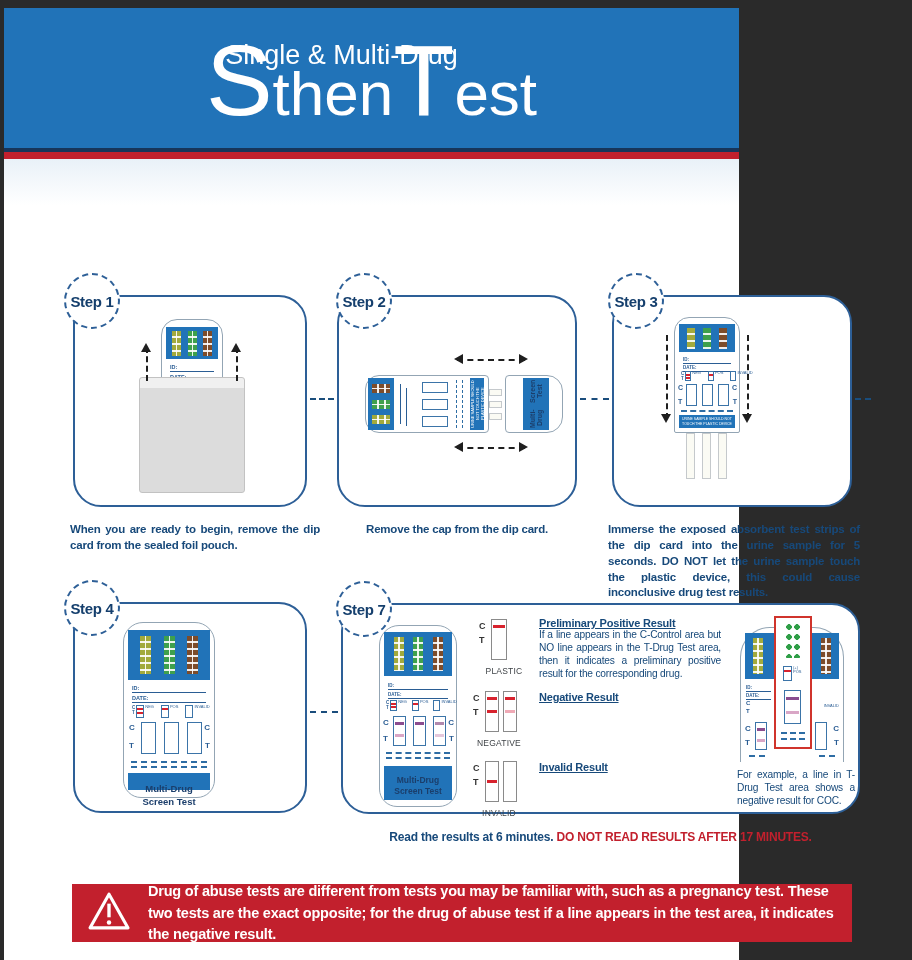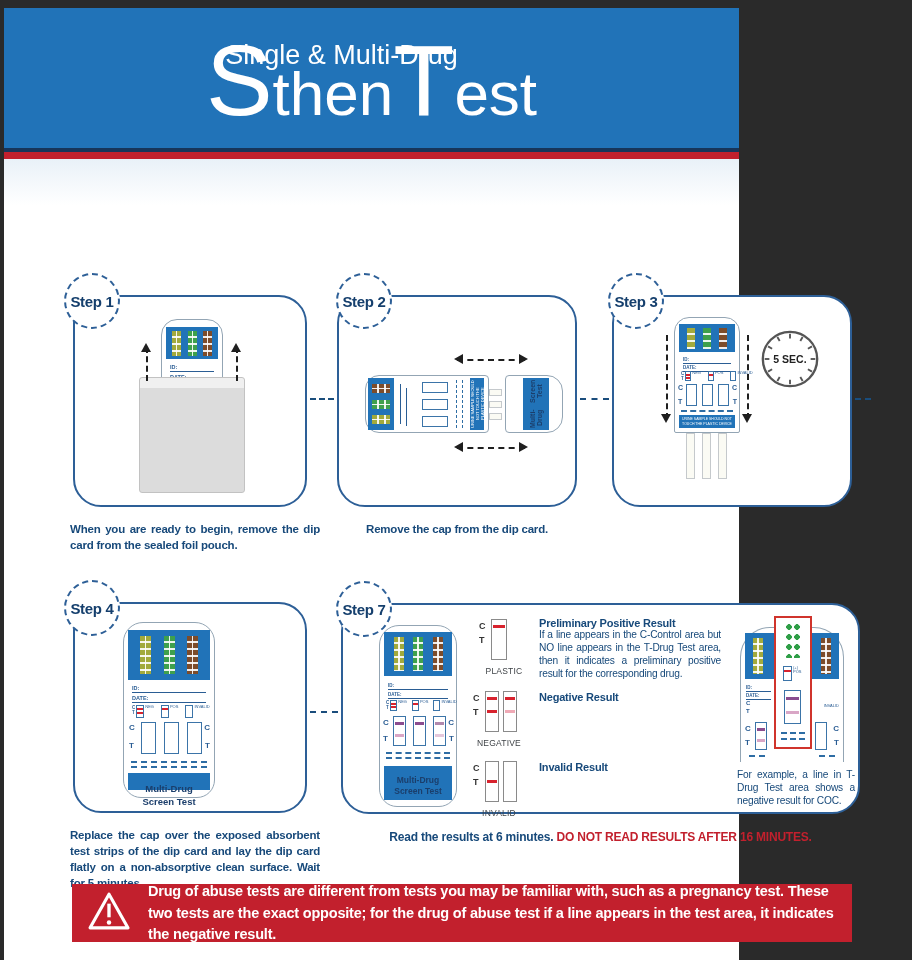--- a/index.html
+++ b/index.html
@@ -80,21 +80,21 @@
   .clock { position:absolute; }
   .clock .lbl { position:absolute; inset:0; display:flex; align-items:center; justify-content:center;
                 font-size:10.5px; font-weight:bold; color:#222; }
 
   
   .rs { position:absolute; }
   .rs .l { position:absolute; font-weight:bold; font-size:9px; color:#333; }
   .strip { position:absolute; width:16px; height:41px; border:1.5px solid #8a8a8a; background:#fff; }
   .strip i { position:absolute; left:1px; right:1px; height:3px; display:block; }
   .rs .tag { position:absolute; font-size:8.5px; color:#3f4347; letter-spacing:.2px; }
-  .rtitle { color:#17497a; font-size:11px; font-weight:bold; letter-spacing:-0.2px; }
+  .rtitle { color:#17497a; font-size:11px; font-weight:bold; letter-spacing:-0.2px;text-decoration:underline; }
   .rbody { color:#17497a; font-size:10.2px; line-height:1.26; text-align:justify; letter-spacing:-0.2px; }
 
   
   .warnbar { position:absolute; left:68px; top:876px; width:780px; height:58px; background:#c2202d;
              display:flex; align-items:center; }
   .warnbar .txt { color:#fff; font-weight:bold; font-size:14.5px; line-height:1.45;
                   letter-spacing:-0.2px; padding-right:16px; }
   .readline { position:absolute; left:337px; top:822px; width:519px; text-align:center;
               font-size:12px; font-weight:bold; letter-spacing:-0.2px; }
   .readline .a { color:#17497a; } .readline .b { color:#c2202d; }
@@ -222,41 +222,22 @@
       <div class="ublue" style="left:4px;right:4px;top:97px;height:13px;font-size:3.5px;line-height:1.4;padding-top:2px">URINE SAMPLE SHOULD NOT TOUCH THE PLASTIC DEVICE</div>
     </div>
     <div class="dipstrip" style="left:72px;top:136px;height:46px"></div>
     <div class="dipstrip" style="left:88px;top:136px;height:46px"></div>
     <div class="dipstrip" style="left:104px;top:136px;height:46px"></div>
     <div class="cup" style="left:48px;top:122px;width:90px;height:74px;z-index:-1">
       <div class="urine" style="top:13px"></div>
     </div>
     <div class="dash-v down" style="left:52px;top:38px;height:84px"></div>
     <div class="dash-v down" style="left:133px;top:38px;height:84px"></div>
-    <div class="clock" style="left:146px;top:32px;width:60px;height:60px">
-      <svg viewBox="0 0 64 64" width="60" height="60">
-        <circle cx="32" cy="32" r="29" fill="#fff" stroke="#555" stroke-width="2.5"></circle>
-        <g stroke="#555" stroke-width="2">
-          <line x1="32" y1="5" x2="32" y2="10"></line>
-            <line x1="45.5" y1="8.6" x2="43" y2="12.9"></line>
-          <line x1="55.4" y1="18.5" x2="51.1" y2="21"></line>
-            <line x1="59" y1="32" x2="54" y2="32"></line>
-          <line x1="55.4" y1="45.5" x2="51.1" y2="43"></line>
-            <line x1="45.5" y1="55.4" x2="43" y2="51.1"></line>
-          <line x1="32" y1="59" x2="32" y2="54"></line>
-            <line x1="18.5" y1="55.4" x2="21" y2="51.1"></line>
-          <line x1="8.6" y1="45.5" x2="12.9" y2="43"></line>
-            <line x1="5" y1="32" x2="10" y2="32"></line>
-          <line x1="8.6" y1="18.5" x2="12.9" y2="21"></line>
-            <line x1="18.5" y1="8.6" x2="21" y2="12.9"></line>
-        </g>
-      </svg>
-      <div class="lbl">5 SEC.</div>
-    </div>
-  </div>
+  </div>
+  <div class="caption" style="left:604px;top:514px;width:252px"><span>Immerse the exposed absorbent test strips of the dip card into the urine sample for </span><b>5 seconds</b><span>. DO NOT let the urine sample touch the plastic device, this could cause inconclusive drug test results.</span></div>
 
   <div class="badge" style="left:60px;top:572px">
       <span>Step 4</span>
     </div>
   <div class="panel" style="left:69px;top:594px;width:234px;height:211px">
     <div class="card" style="left:48px;top:18px;width:92px;height:176px;border-radius:20px 20px 18px 18px">
       <div class="cband" style="top:7px;height:50px">
         <div class="vstrip olive"></div>
         <div class="vstrip grn"></div>
         <div class="vstrip brn"></div>
@@ -291,21 +272,20 @@
       <div class="win" style="left:17px;top:99px;width:15px;height:32px"></div>
       <div class="win" style="left:40px;top:99px;width:15px;height:32px"></div>
       <div class="win" style="left:63px;top:99px;width:15px;height:32px"></div>
       <span class="ct" style="right:4px;top:100px">C</span>
       <span class="ct" style="right:4px;top:118px">T</span>
       <div class="perf" style="left:7px;right:7px;top:138px"></div>
       <div class="perf" style="left:7px;right:7px;top:143px"></div>
       <div class="cap" style="top:150px;bottom:7px;padding-top:10px"><span>Multi-Drug</span><br><span>Screen Test</span></div>
     </div>
   </div>
-  <div class="caption" style="left:66px;top:820px;width:250px"><span>Replace the cap over the exposed absorbent test strips of the dip card and lay the dip card flatly on a non-absorptive clean surface. Wait for </span><b>5 minutes.</b><span></span></div>
 
   <div class="badge" style="left:332px;top:573px">
       <span>Step 7</span>
     </div>
   <div class="panel" style="left:337px;top:595px;width:519px;height:211px">
 
     <div class="card" style="left:36px;top:20px;width:78px;height:182px;border-radius:20px 20px 18px 18px">
       <div class="cband" style="top:6px;height:44px">
         <div class="vstrip olive" style="width:10px;height:34px"></div>
         <div class="vstrip grn" style="width:10px;height:34px"></div>
@@ -435,21 +415,21 @@
             <span class="wl" style="top:6px;background:#8a4d8f"></span>
             <span class="wl" style="top:20px;background:#d9a6c6"></span>
           </div>
         <div class="perf" style="left:5px;right:5px;top:114px"></div>
         <div class="perf" style="left:5px;right:5px;top:120px"></div>
       </div>
     </div>
     <div class="rbody" style="position:absolute;left:394px;top:164px;width:118px">For example, a line in T-Drug Test area shows a negative result for COC.</div>
   </div>
 
-  <div class="readline"><span class="a">Read the results at 6 minutes. </span><span class="b">DO NOT READ RESULTS AFTER 16 MINUTES.</span></div>
+  <div class="readline"><span class="a">Read the results at 6 minutes. </span><span class="b">DO NOT READ RESULTS AFTER 17 MINUTES.</span></div>
 
   <div class="warnbar">
     <div style="padding:0 18px 0 16px">
       <svg viewBox="0 0 40 36" width="42" height="38">
         <path d="M20 2 L38 34 L2 34 Z" fill="none" stroke="#fff" stroke-width="3" stroke-linejoin="round"></path>
         <rect x="18.4" y="11" width="3.2" height="13" fill="#fff"></rect>
         <circle cx="20" cy="29" r="2.1" fill="#fff"></circle>
       </svg>
     </div>
     <div class="txt">Drug of abuse tests are different from tests you may be familiar with, such as a pregnancy test. These two tests are the exact opposite; for the drug of abuse test if a line appears in the test area, it indicates the negative result.</div>

